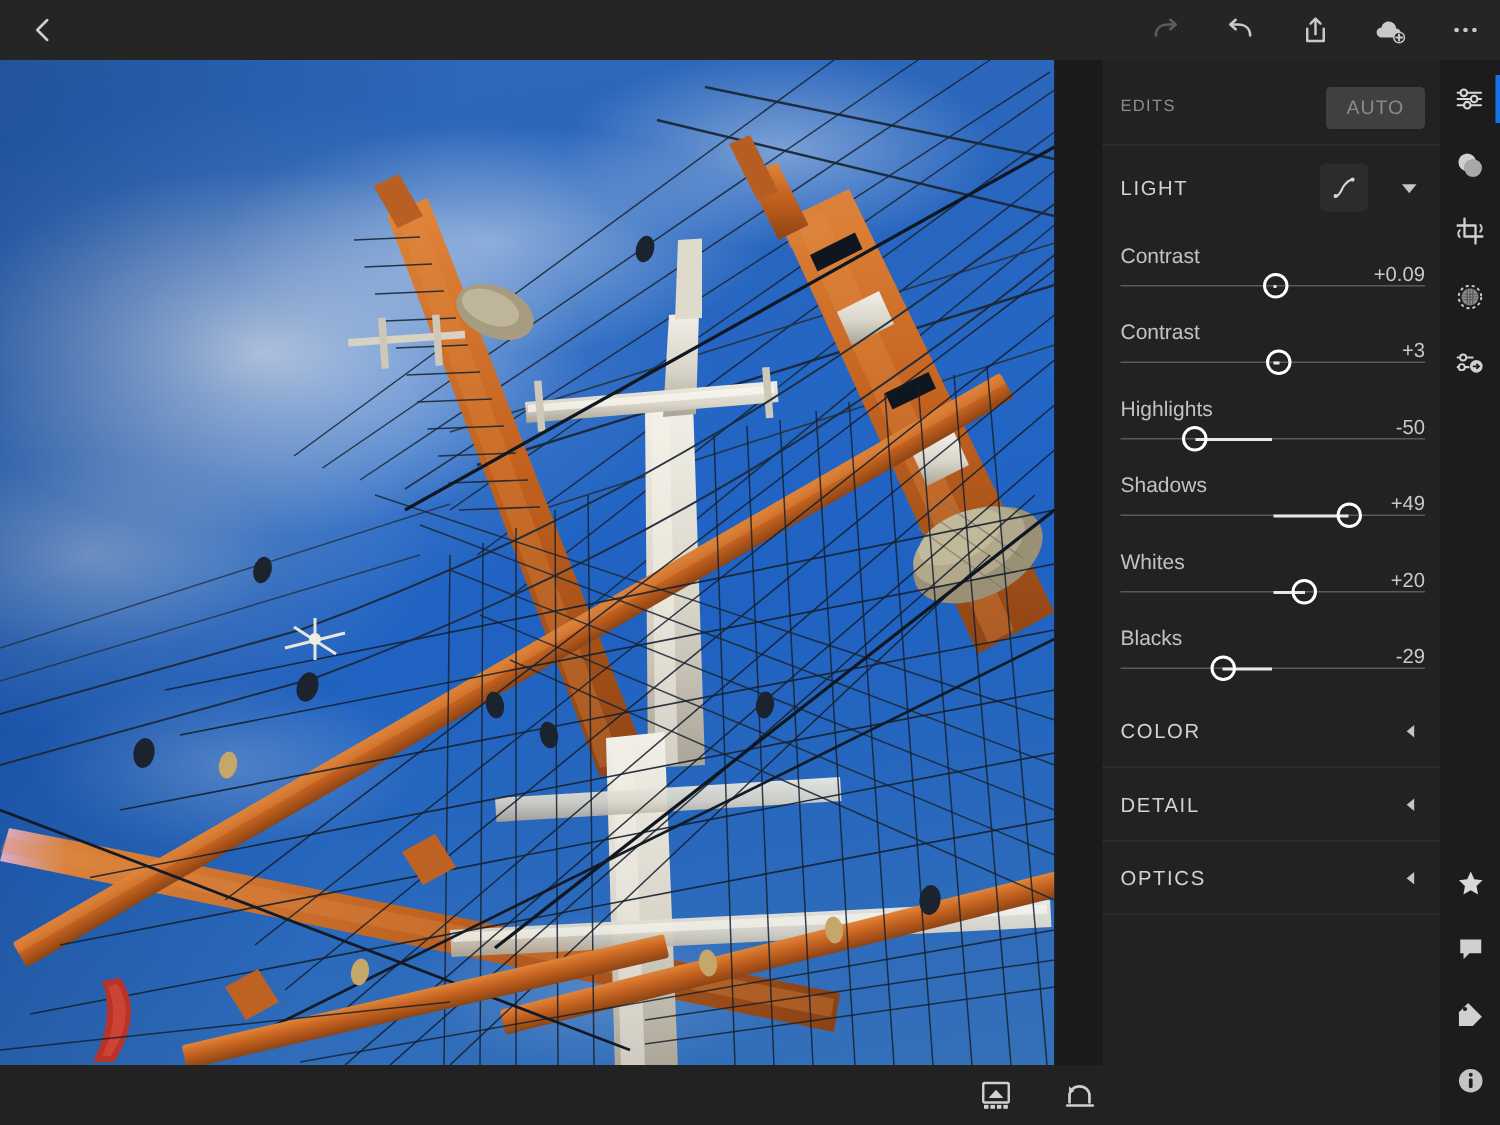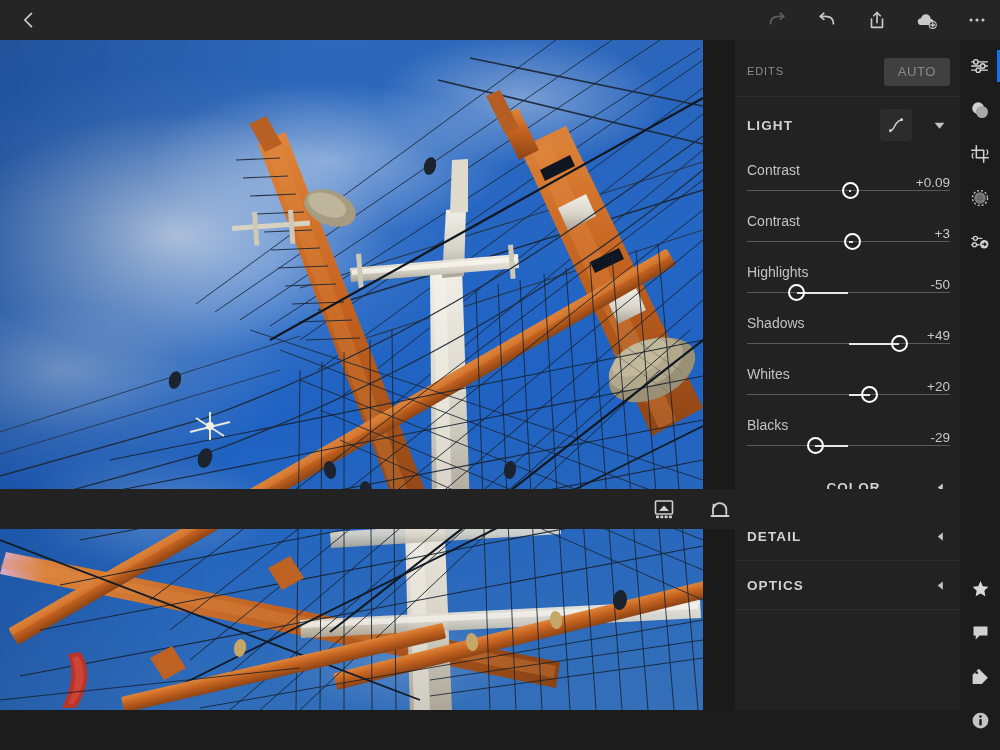--- a/index.html
+++ b/index.html
@@ -8,21 +8,21 @@
     width: 1000px;
     height: 750px;
     background: #1c1c1c;
     font-family: "Liberation Sans", sans-serif;
     overflow: hidden;
   }
 
   .app {
     position: relative;
     width: 1000px;
-    height: 529px;
+    height: 750px;
     background: #1c1c1c;
   }
 
   
   .topbar {
     position: absolute;
     left: 0; top: 0;
     width: 1000px; height: 40px;
     background: #252525;
     z-index: 40;
@@ -117,21 +117,21 @@
 
   .sec-head {
     position: relative;
     height: 49px;
     border-bottom: 1px solid #2e2e2e;
     display: flex;
     align-items: center;
   }
   .sec-title {
     font-size: 13.5px;
-    font-weight: bold;
+    font-weight: normal;
     letter-spacing: 1.1px;
     color: #d2d2d2;
   }
   .sec-head.light { height: 56px; border-bottom: none; }
   .curve-btn {
     position: absolute;
     right: 48px; top: 12px;
     width: 32px; height: 32px;
     background: #2c2c2c;
     border-radius: 4px;
@@ -599,21 +599,21 @@
             <div class="sl-name">Blacks</div>
             <div class="sl-val">-29</div>
             <div class="sl-track">
               <div class="sl-fill" style="left: 33.5%; width: 16.5%;"></div>
             </div>
             <div class="sl-knob" style="left: calc(33.5% - 3.35px);"></div>
           </div>
         </div>
 
       <div id="collapsed-list">
-          <div class="sec-head" style="padding-left: 12px; justify-content: center;">
+          <div class="sec-head" style="padding-left: 12px;">
             <div class="sec-title">COLOR</div>
             <div class="chev-left">
               <svg width="11" height="11" viewBox="0 0 12 12">
                 <path d="M8.5 1.5 L8.5 10.5 L3 6 Z" fill="#c4c4c4"></path>
               </svg>
             </div>
           </div>
           <div class="sec-head" style="padding-left: 12px;">
             <div class="sec-title">DETAIL</div>
             <div class="chev-left">

